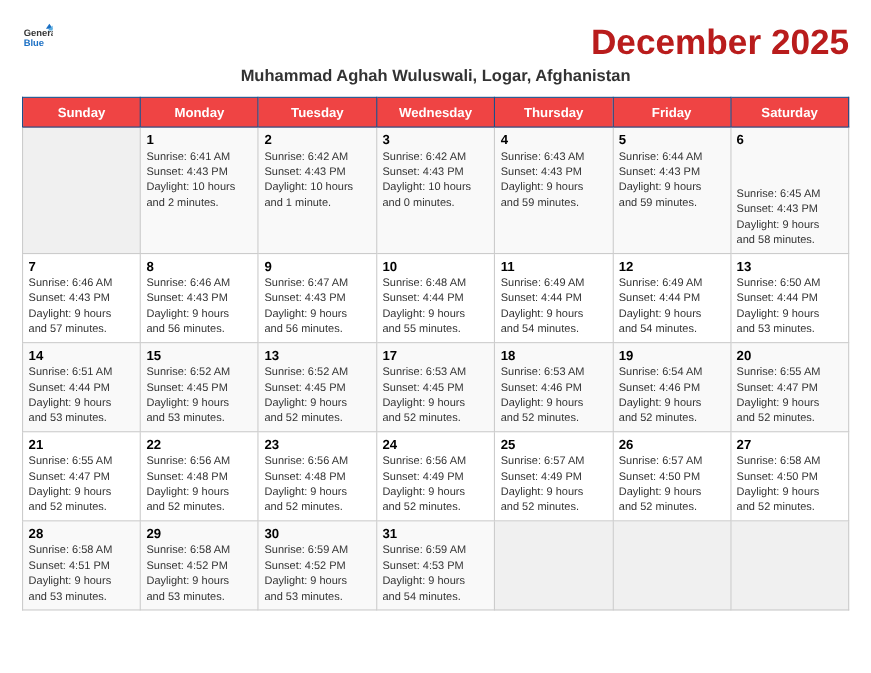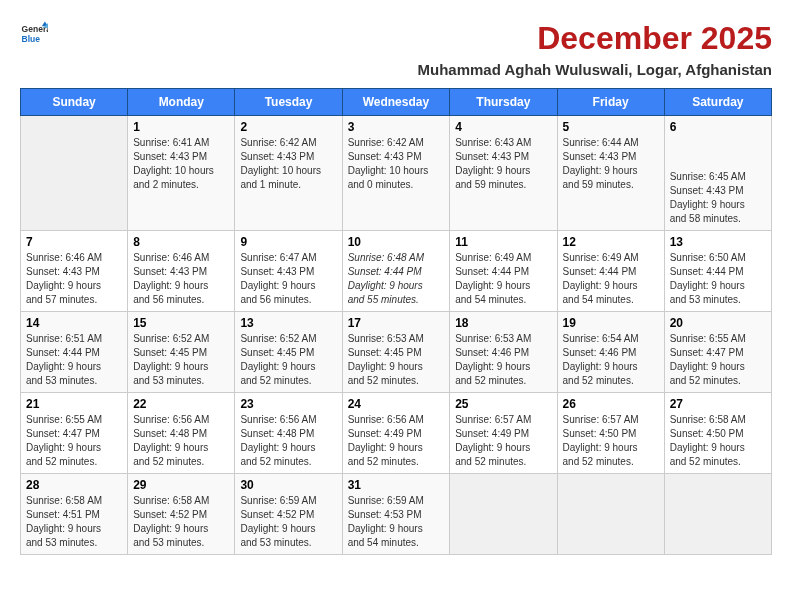--- a/index.html
+++ b/index.html
@@ -25,33 +25,33 @@
       width: 28px;
       height: 28px;
     }
     .month-title {
       font-size: 32px;
       font-weight: bold;
       color: #b91c1c;
       text-align: right;
     }
     .subtitle {
-      text-align: right;
+      text-align: center;
       font-size: 15px;
       font-weight: bold;
       color: #333;
       margin-bottom: 10px;
     }
     table {
       width: 100%;
       border-collapse: collapse;
       font-size: 11px;
     }
     thead tr th {
-      background-color: #3b82f6;
+      background-color: #ef4444;
       color: #fff;
       font-weight: bold;
       text-align: center;
       padding: 6px 4px;
       font-size: 12px;
       border: 1px solid #1a4f8a;
     }
     tbody tr td {
       border: 1px solid #ccc;
       vertical-align: top;
@@ -171,21 +171,21 @@
         </td>
         <td>
           <span class="day-number">9</span>
           <div class="day-info" style="white-space: pre-line;">Sunrise: 6:47 AM
 Sunset: 4:43 PM
 Daylight: 9 hours
 and 56 minutes.</div>
         </td>
         <td>
           <span class="day-number">10</span>
-          <div class="day-info" style="white-space: pre-line; font-style: italic;">Sunrise: 6:48 AM
+          <div class="day-info" style="white-space: pre-line;">Sunrise: 6:48 AM
 Sunset: 4:44 PM
 Daylight: 9 hours
 and 55 minutes.</div>
         </td>
         <td>
           <span class="day-number">11</span>
           <div class="day-info" style="white-space: pre-line;">Sunrise: 6:49 AM
 Sunset: 4:44 PM
 Daylight: 9 hours
 and 54 minutes.</div>

